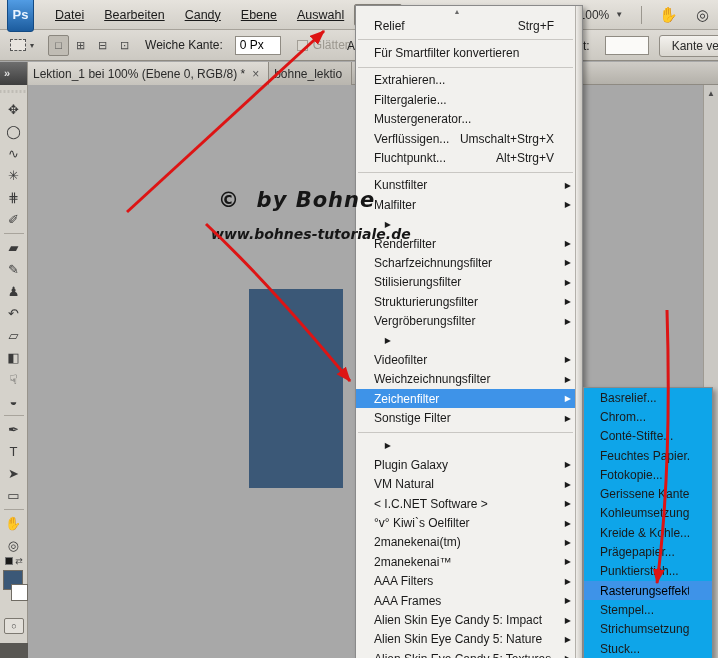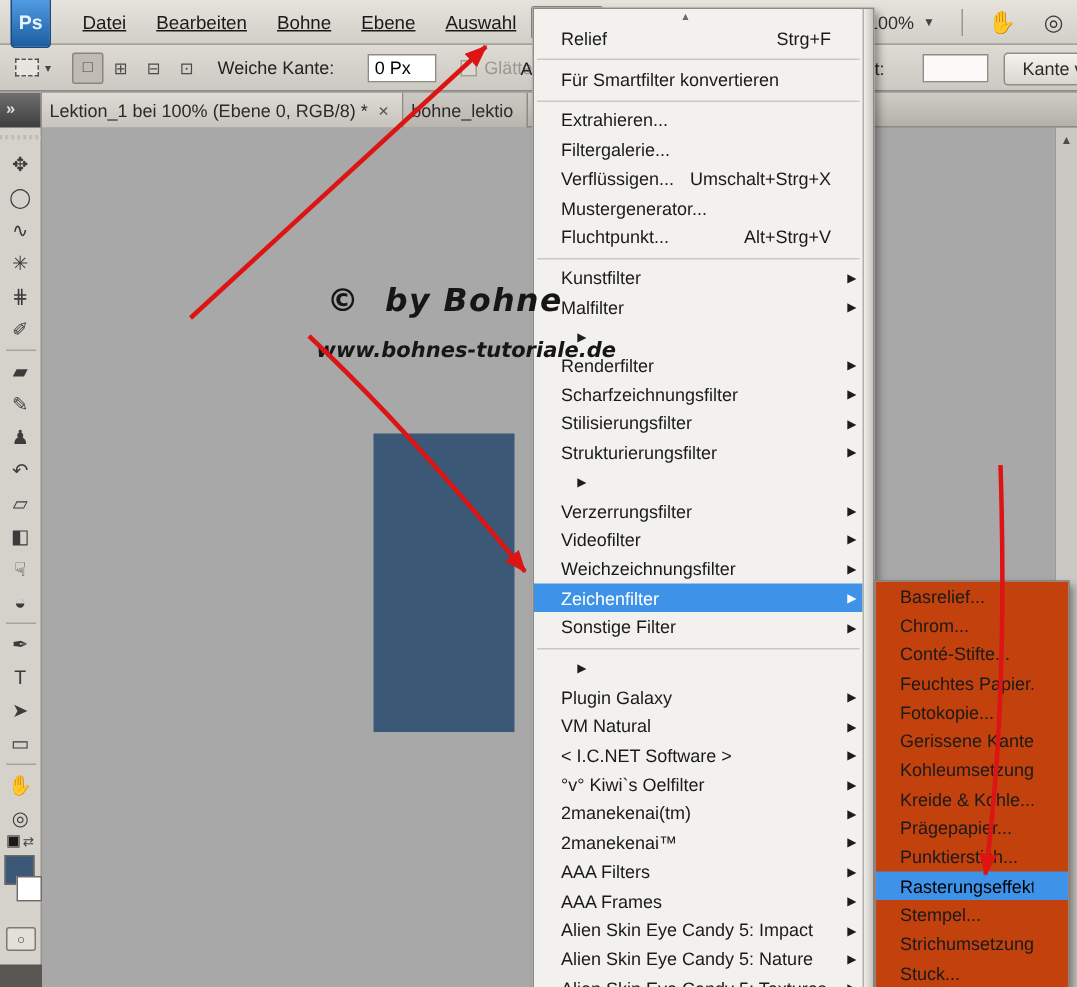--- a/index.html
+++ b/index.html
@@ -47,21 +47,21 @@
   .marquee-glyph { width:16px; height:12px; border:1px dashed #555; background:#e8e5df; }
   .caret { font-size:8px; color:#444; }
   .mode-group { display:flex; gap:1px; margin-left:10px; }
   .mode-btn {
     width:21px; height:21px; display:flex; align-items:center; justify-content:center;
     font-size:11px; color:#4c4c4c; border:1px solid transparent; border-radius:2px;
   }
   .mode-btn.pressed { background:#c0bcb4; border:1px solid #8a867e; }
   .opt-label { margin-left:10px; color:#222; white-space:nowrap; }
   .opt-input {
-    width:46px; height:19px; margin-left:22px; border:1px solid #8f8b83;
+    width:46px; height:19px; margin-left:12px; border:1px solid #8f8b83;
     background:#fff; font:12px "Liberation Sans",sans-serif; padding:0 4px;
   }
   .chk { width:11px; height:11px; border:1px solid #a29e96; background:#dbd8d1; margin-left:16px; }
   .disabled-label { color:#9b978f; margin-left:5px; white-space:nowrap; }
   .style-label { position:absolute; left:347px; top:9px; color:#222; }
   .opts-right { position:absolute; left:583px; top:0; height:31px; display:flex; align-items:center; }
   .clip-frag { color:#222; margin-right:3px; }
   .opt-input.empty { width:44px; background:#fbfaf8; }
   .refine-btn {
     margin-left:10px; height:22px; padding:0 12px; white-space:nowrap;
@@ -147,38 +147,38 @@
   .m-row .ar { width:9px; font-size:8px; color:#1c1c1c; text-align:right; }
   .m-row.sep { height:8px; padding:0; }
   .m-row.sep::before { content:""; position:absolute; left:2px; right:2px; top:50%; border-top:1px solid #c9c7c3; }
   .m-row.scroll { height:10px; padding:0; }
   .m-row.scroll .lbl { text-align:center; font-size:7px; color:#6a6a6a; }
   .m-row.hl { color:#fff; }
   .m-row.hl .ar { color:#fff; }
   .m-row.hl2 { color:#000; }
   .submenu {
     position:absolute; left:583px; top:387px; width:130px;
-    background:#c2410c; border:1px solid #8a8a8a;
+    background:#0ea5e9; border:1px solid #8a8a8a;
     box-shadow:3px 3px 5px rgba(0,0,0,.35); z-index:11;
   }
   .submenu .m-row { height:19.3px; padding:0 6px 0 16px; }
 
   
   .arrows { position:absolute; top:0; left:0; z-index:40; pointer-events:none; }
 </style>
 </head>
 <body>
 
 <div class="menubar">
   <div class="ps-logo">Ps</div>
   <div style="display:flex;align-items:center;text-decoration:underline;">
 
   <div class="menu-item"><span>Datei</span></div>
       <div class="menu-item"><span>Bearbeiten</span></div>
-      <div class="menu-item"><span>Bohne</span></div>
+      <div class="menu-item"><span>Candy</span></div>
       <div class="menu-item"><span>Ebene</span></div>
       <div class="menu-item"><span>Auswahl</span></div>
       <div class="menu-item active"><span>Filter</span></div>
     </div>
   <div class="appbar-right">
     <div class="zoom-select">
       <span>100%</span>
       <span class="zoom-caret">▼</span>
     </div>
     <div class="vdiv"></div>
@@ -360,30 +360,30 @@
       <span class="lbl">Extrahieren...</span>
       <span class="sc"></span>
       <span class="ar"></span>
     </div>
     <div class="m-row">
       <span class="lbl">Filtergalerie...</span>
       <span class="sc"></span>
       <span class="ar"></span>
     </div>
     <div class="m-row">
+      <span class="lbl">Mustergenerator...</span>
+      <span class="sc"></span>
+      <span class="ar"></span>
+    </div>
+    <div class="m-row">
       <span class="lbl">Verflüssigen...</span>
       <span class="sc">Umschalt+Strg+X</span>
       <span class="ar"></span>
     </div>
     <div class="m-row">
-      <span class="lbl">Mustergenerator...</span>
-      <span class="sc"></span>
-      <span class="ar"></span>
-    </div>
-    <div class="m-row">
       <span class="lbl">Fluchtpunkt...</span>
       <span class="sc">Alt+Strg+V</span>
       <span class="ar"></span>
     </div>
     <div class="m-row sep">
       
       
       
     </div>
     <div class="m-row">
@@ -414,25 +414,25 @@
       <span class="lbl">Stilisierungsfilter</span>
       <span class="sc"></span>
       <span class="ar">▶</span>
     </div>
     <div class="m-row">
       <span class="lbl">Strukturierungsfilter</span>
       <span class="sc"></span>
       <span class="ar">▶</span>
     </div>
     <div class="m-row">
-      <span class="sc"></span>
-      <span class="ar">▶</span>
-    </div>
-    <div class="m-row">
-      <span class="lbl">Verzerrungsfilter</span>
+      <span class="lbl">Vergröberungsfilter</span>
+      <span class="sc"></span>
+      <span class="ar">▶</span>
+    </div>
+    <div class="m-row">
       <span class="sc"></span>
       <span class="ar">▶</span>
     </div>
     <div class="m-row">
       <span class="lbl">Videofilter</span>
       <span class="sc"></span>
       <span class="ar">▶</span>
     </div>
     <div class="m-row">
       <span class="lbl">Weichzeichnungsfilter</span>

